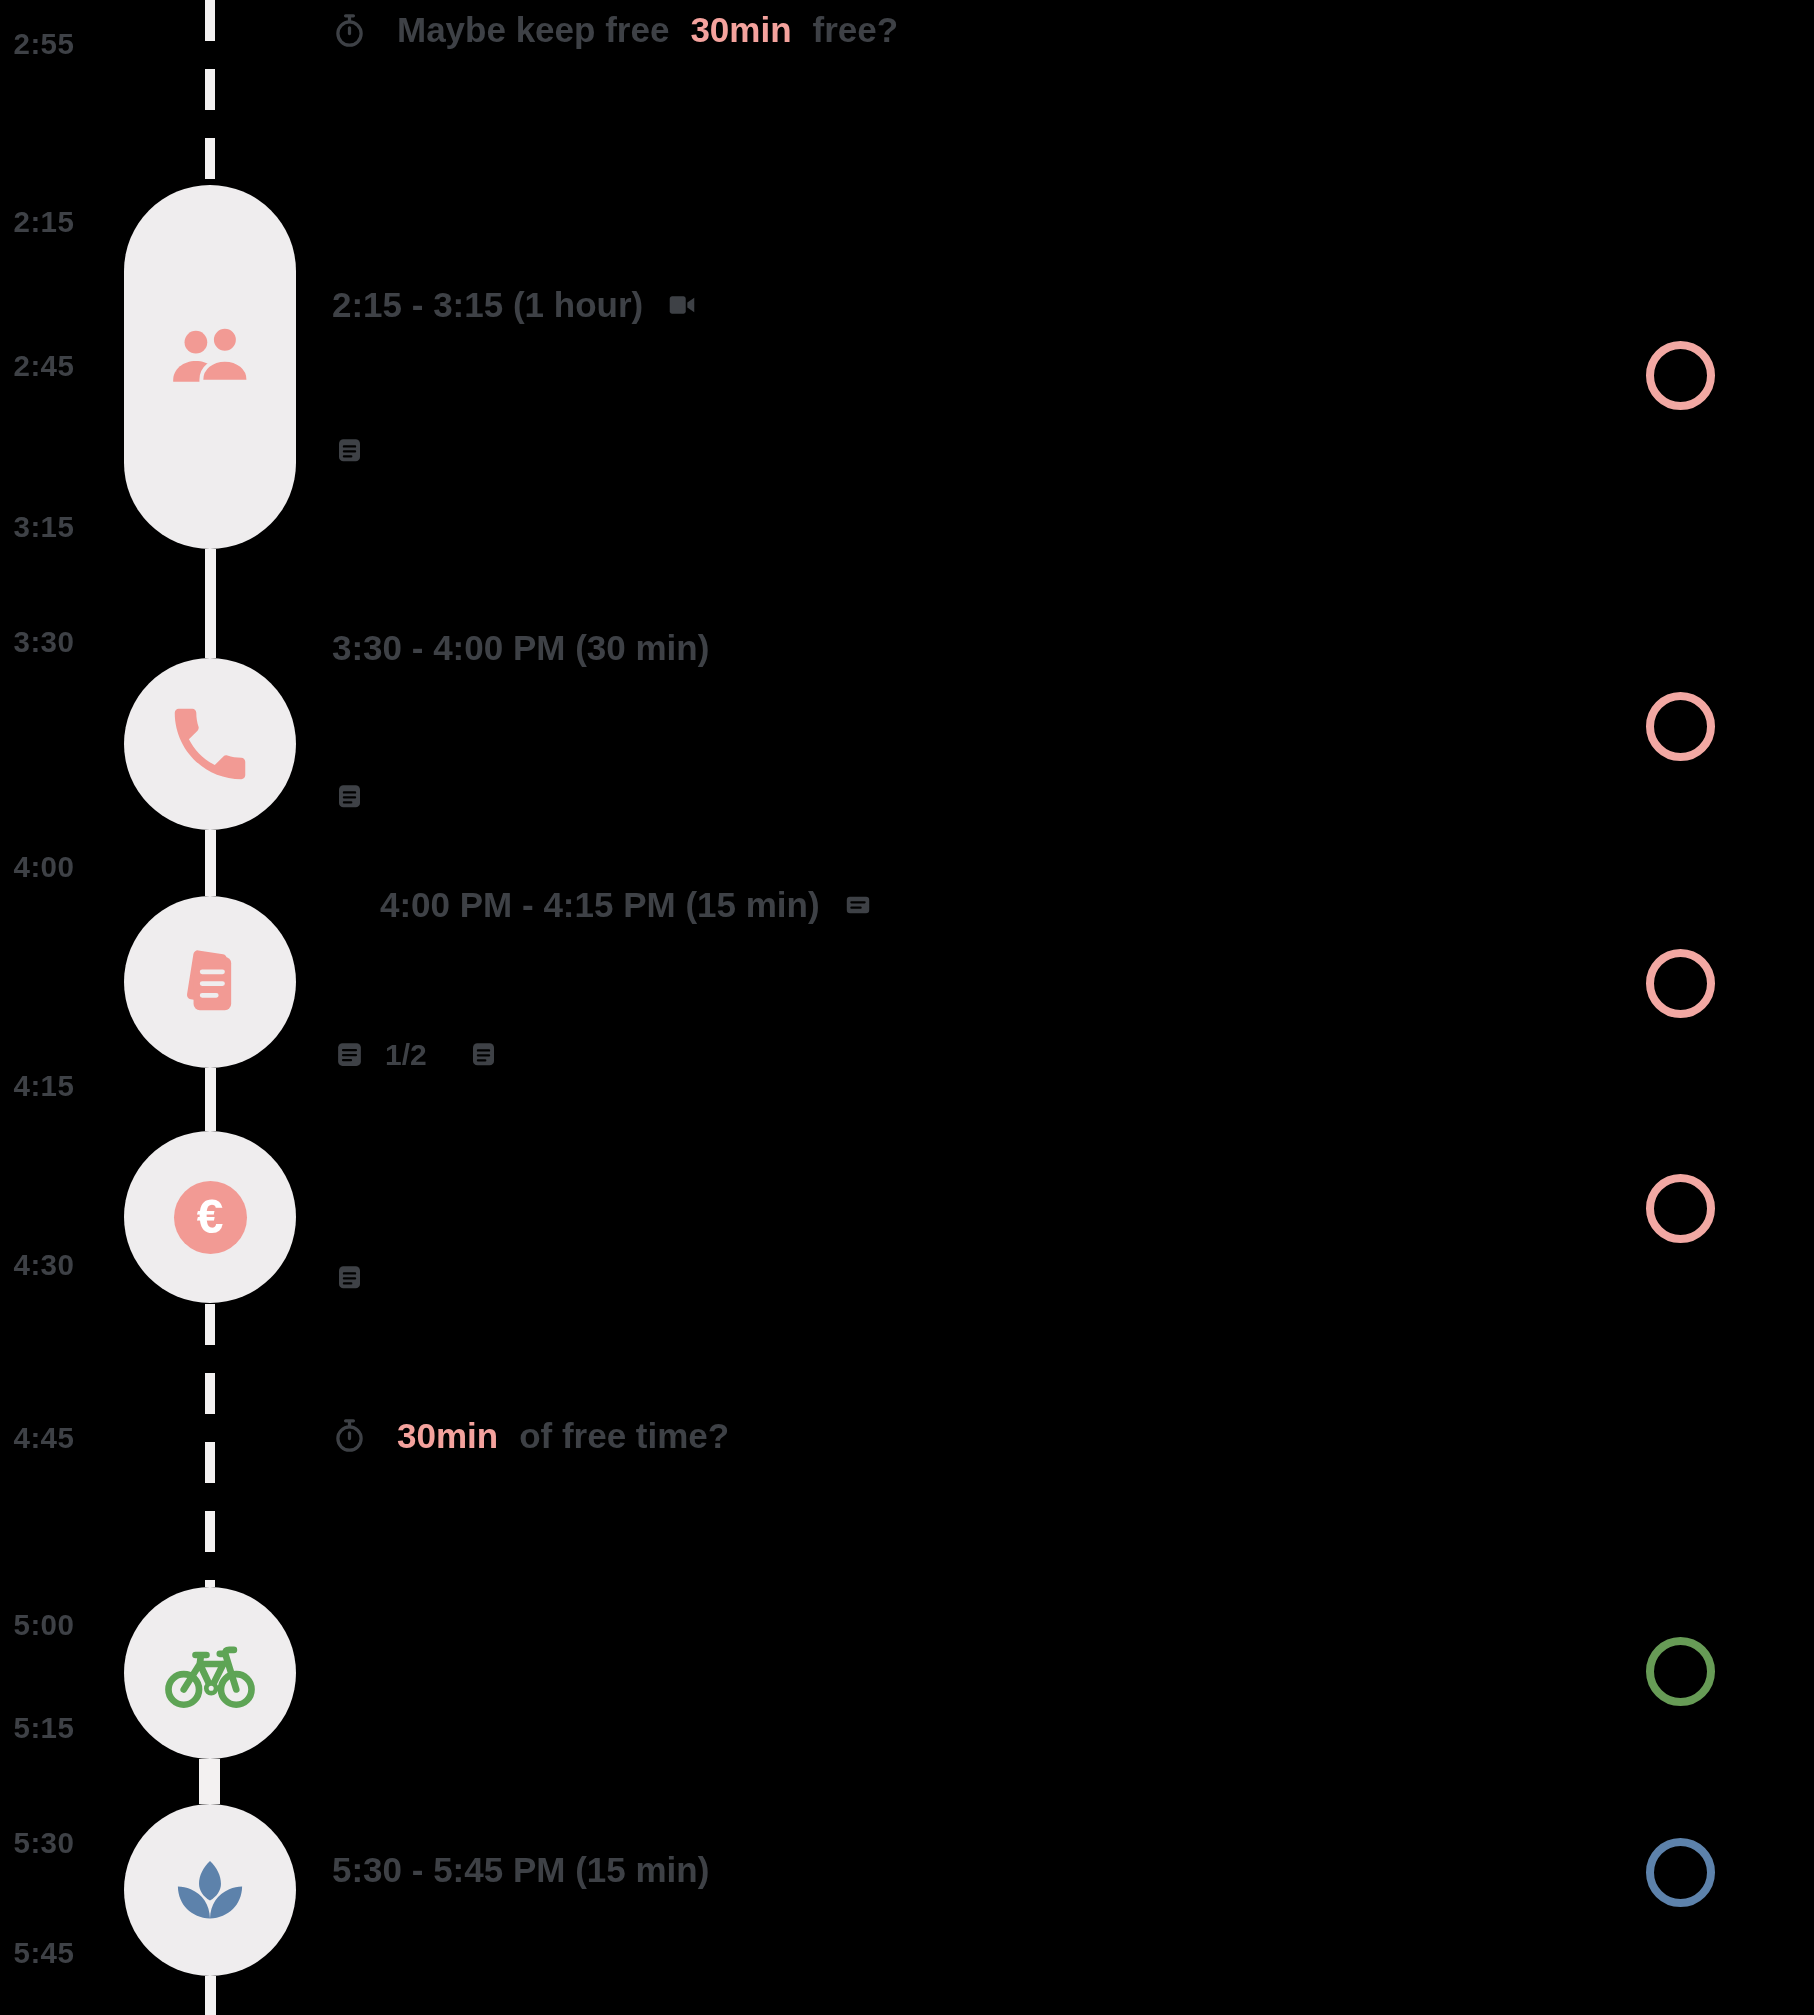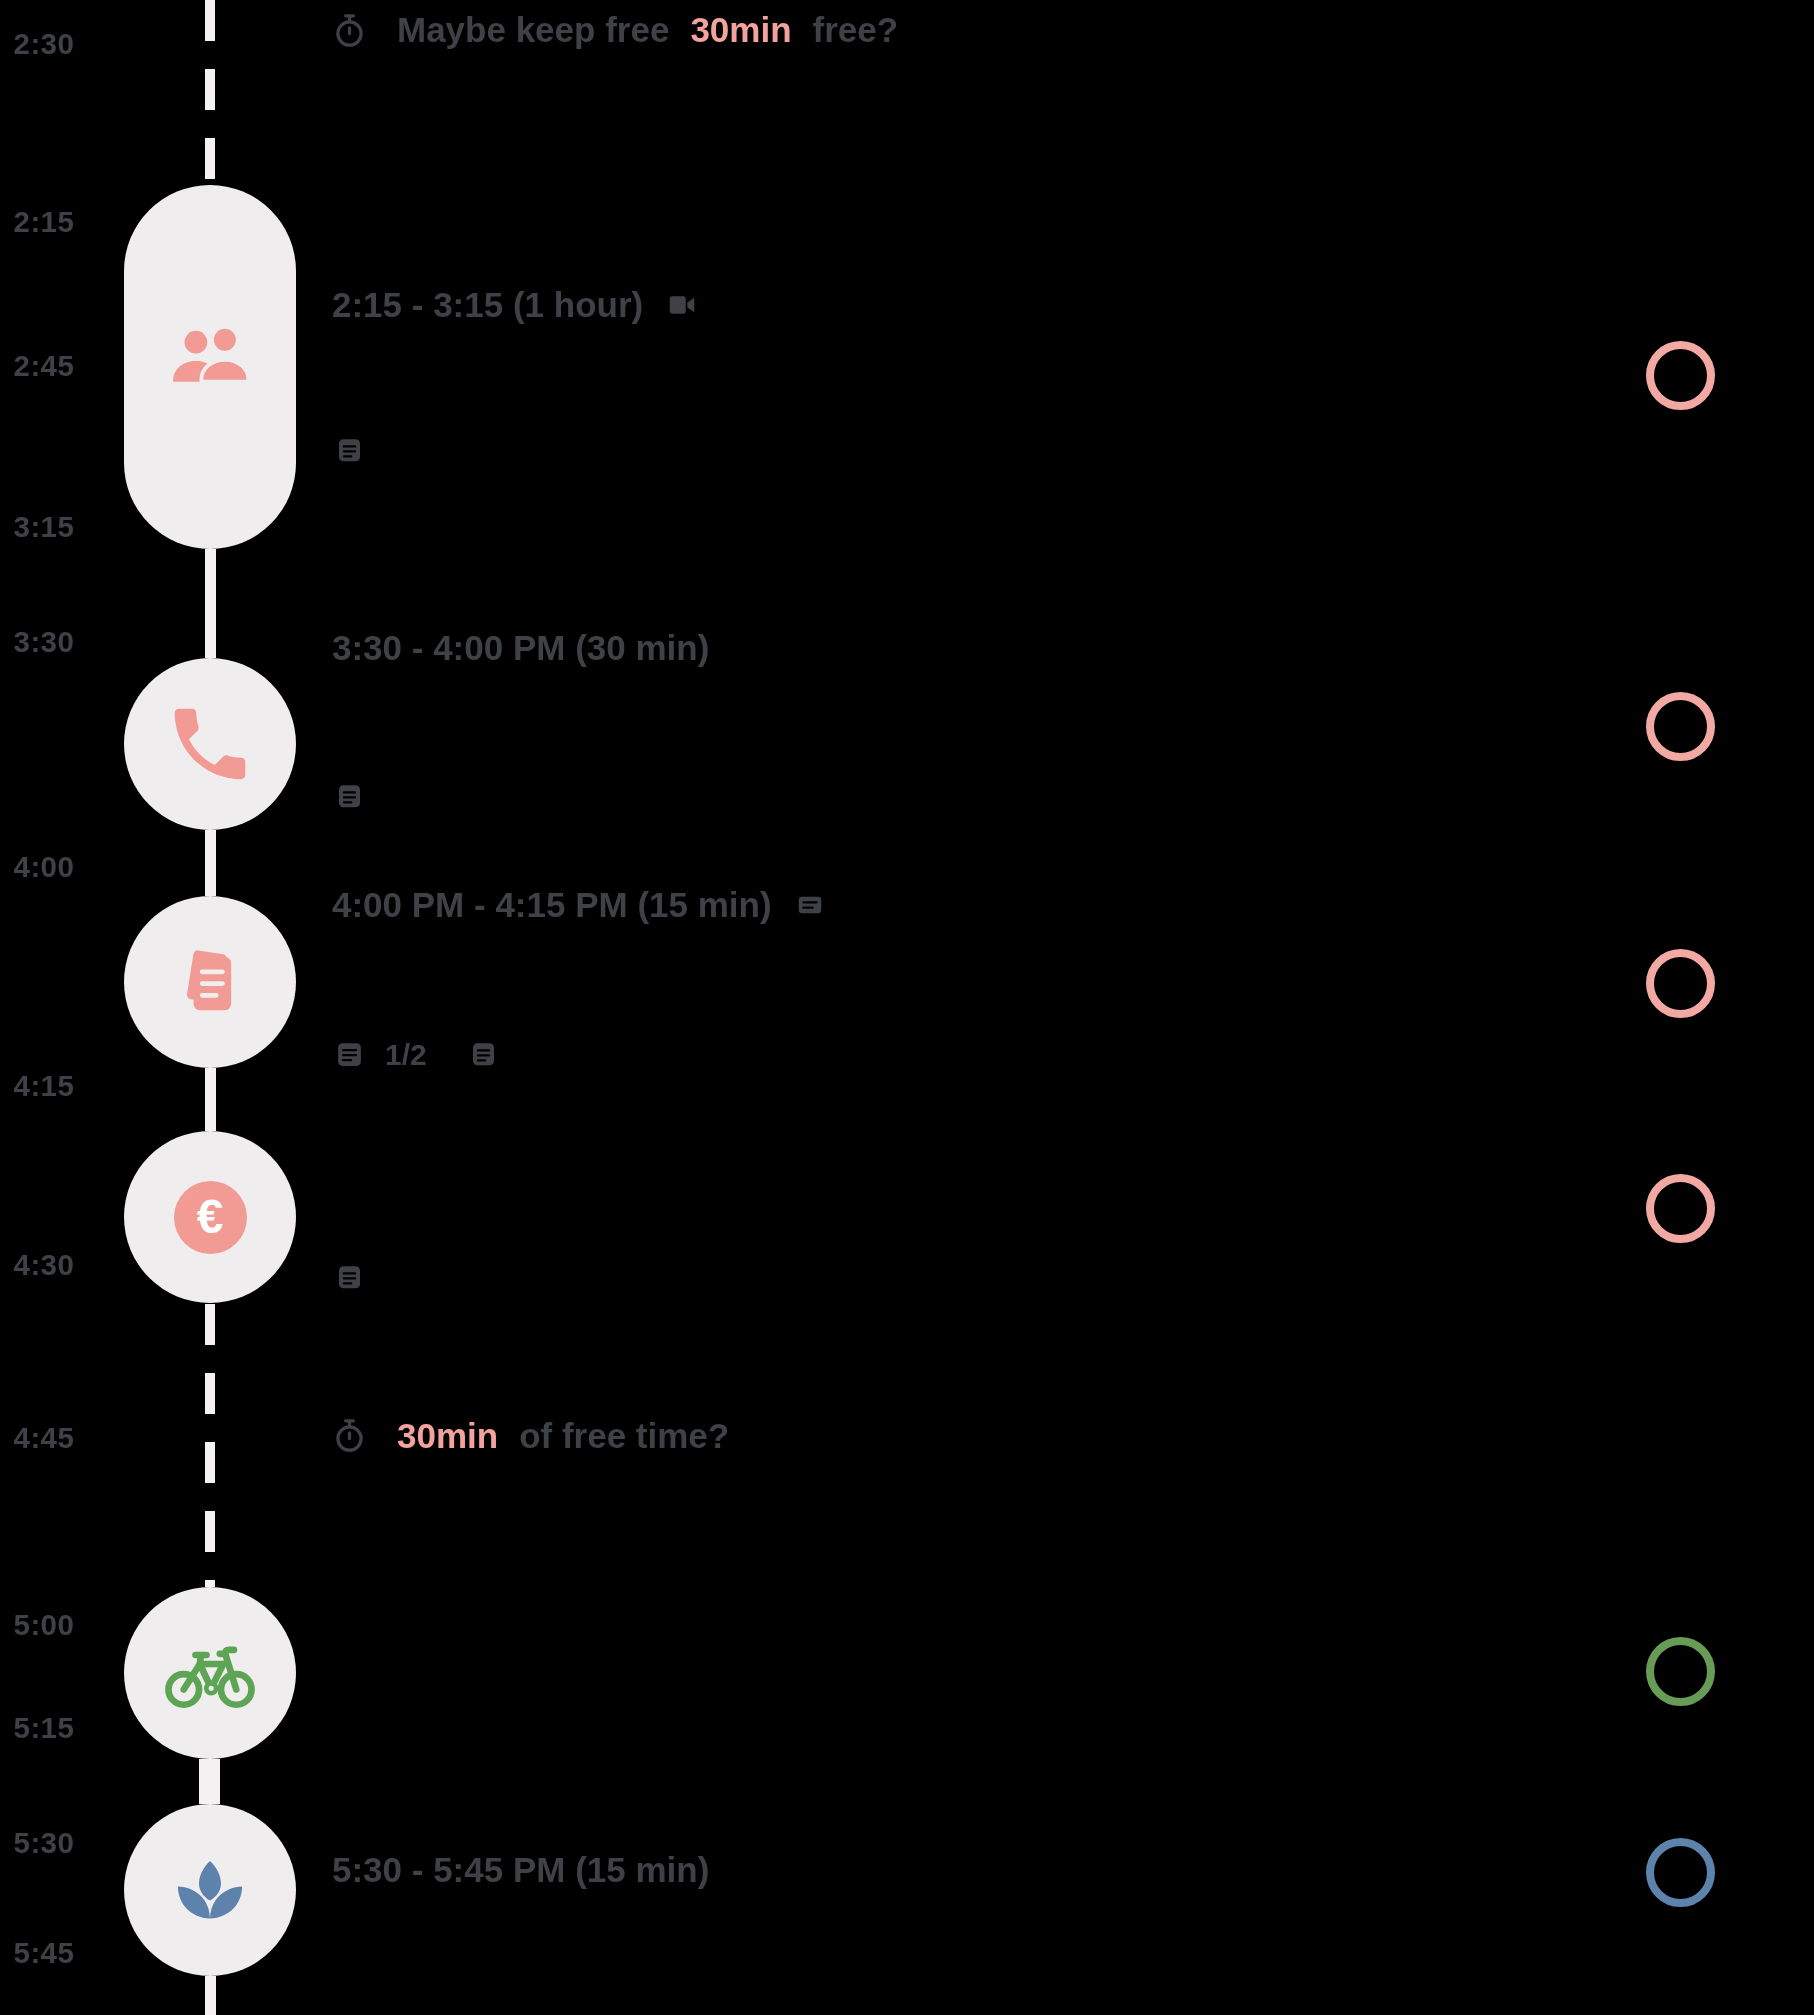--- a/index.html
+++ b/index.html
@@ -31,21 +31,21 @@
 <body>
 
 <div id="stage">
     <div class="seg dashed" style="left: 205px; top: 0px; width: 9.8px; height: 185px;"></div>
     <div class="seg solid" style="left: 205px; top: 549px; width: 10.6px; height: 109px;"></div>
     <div class="seg solid" style="left: 205px; top: 830px; width: 10.6px; height: 66px;"></div>
     <div class="seg solid" style="left: 205px; top: 1068px; width: 10.6px; height: 63px;"></div>
     <div class="seg dashed" style="left: 205px; top: 1304px; width: 9.8px; height: 283px;"></div>
     <div class="seg solid" style="left: 199px; top: 1759px; width: 21px; height: 45px;"></div>
     <div class="seg solid" style="left: 205px; top: 1976px; width: 10.6px; height: 39px;"></div>
-    <div class="time-label" style="top: 27px;">2:30</div>
+    <div class="time-label" style="top: 27px;">2:55</div>
     <div class="time-label" style="top: 205px;">2:15</div>
     <div class="time-label" style="top: 349px;">2:45</div>
     <div class="time-label" style="top: 510px;">3:15</div>
     <div class="time-label" style="top: 625px;">3:30</div>
     <div class="time-label" style="top: 850px;">4:00</div>
     <div class="time-label" style="top: 1069px;">4:15</div>
     <div class="time-label" style="top: 1248px;">4:30</div>
     <div class="time-label" style="top: 1421px;">4:45</div>
     <div class="time-label" style="top: 1608px;">5:00</div>
     <div class="time-label" style="top: 1711px;">5:15</div>
@@ -123,21 +123,21 @@
       <span class="icon" style="height: 94px; width: 94px; color: rgb(242, 154, 148);">
         <svg width="94" height="94" viewBox="0 0 24 24">
           <g transform="rotate(9 12 12)">
             <rect x="6.2" y="4" width="9.6" height="13.6" rx="1.6" fill="currentColor" stroke="#efedee" stroke-width="1"></rect>
           </g>
           <rect x="7.8" y="5.6" width="9.6" height="13.6" rx="1.6" fill="currentColor"></rect>
           <path d="M10 9.4h5.2M10 12.4h5.2M10 15.4h3.6" stroke="#efedee" stroke-width="1.2" stroke-linecap="round"></path>
         </svg>
       </span>
     </div>
-    <div class="evt-text" style="top: 885px;">
+    <div class="evt-text" style="top: 885px; margin-left: 48px;">
       <span>4:00 PM - 4:15 PM (15 min)</span>
       <span class="icon" style="height: 32px; width: 32px; color: rgb(62, 65, 70);">
         <svg width="32" height="32" viewBox="0 0 24 24">
           <rect x="3.6" y="5.8" width="16.8" height="12.4" rx="2.4" fill="currentColor"></rect>
           <path d="M7 10h10M7 14h7" stroke="#000" stroke-width="1.6" stroke-linecap="round"></path>
         </svg>
       </span>
     </div>
     <div class="sub-row" style="top: 1037px;">
       <span class="icon" style="height: 35px; width: 35px; color: rgb(62, 65, 70);">

